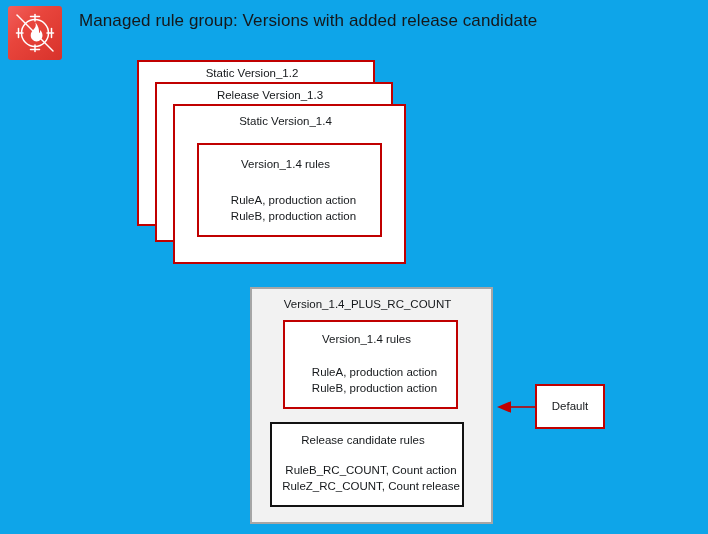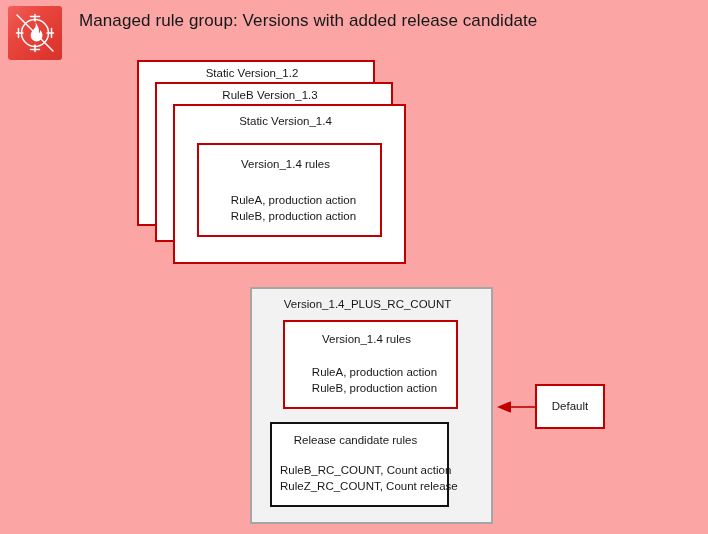--- a/index.html
+++ b/index.html
@@ -9,21 +9,21 @@
     background: #ffffff;
   }
   body {
     font-family: "Liberation Sans", "DejaVu Sans", sans-serif;
     color: #1a1a1a;
   }
   #canvas {
     position: relative;
     width: 708px;
     height: 534px;
-    background: #fca5a5;
+    background: #0ea5e9;
     overflow: hidden;
   }
 
   
   .waf-icon {
     position: absolute;
     left: 8px;
     top: 6px;
     width: 54px;
     height: 54px;
@@ -123,21 +123,21 @@
     width: 175px;
     height: 89px;
     z-index: 2;
   }
   #rc-v14-rules-box .box-title { top: 10px; }
   #rc-v14-rules-box .box-lines { top: 42px; }
 
   #rc-candidate-box {
     left: 270px;
     top: 422px;
-    width: 179px;
+    width: 194px;
     height: 85px;
     z-index: 2;
   }
   #rc-candidate-box .box-title { top: 9px; }
   #rc-candidate-box .box-lines { top: 38px; }
 
   
   #default-box {
     left: 535px;
     top: 384px;
@@ -187,21 +187,21 @@
     </svg>
   </div>
 
   <div class="page-title">Managed rule group: Versions with added release candidate</div>
 
   <div class="box box-red" id="stack-v12">
     <div class="box-title">Static Version_1.2</div>
   </div>
 
   <div class="box box-red" id="stack-v13">
-    <div class="box-title">RuleB Version_1.3</div>
+    <div class="box-title">Release Version_1.3</div>
   </div>
 
   <div class="box box-red" id="stack-v14">
     <div class="box-title">Static Version_1.4</div>
   </div>
 
   <div class="box box-red" id="v14-rules-box">
     <div class="box-title">Version_1.4 rules</div>
     <div class="box-lines">
       <div>RuleA, production action</div>

